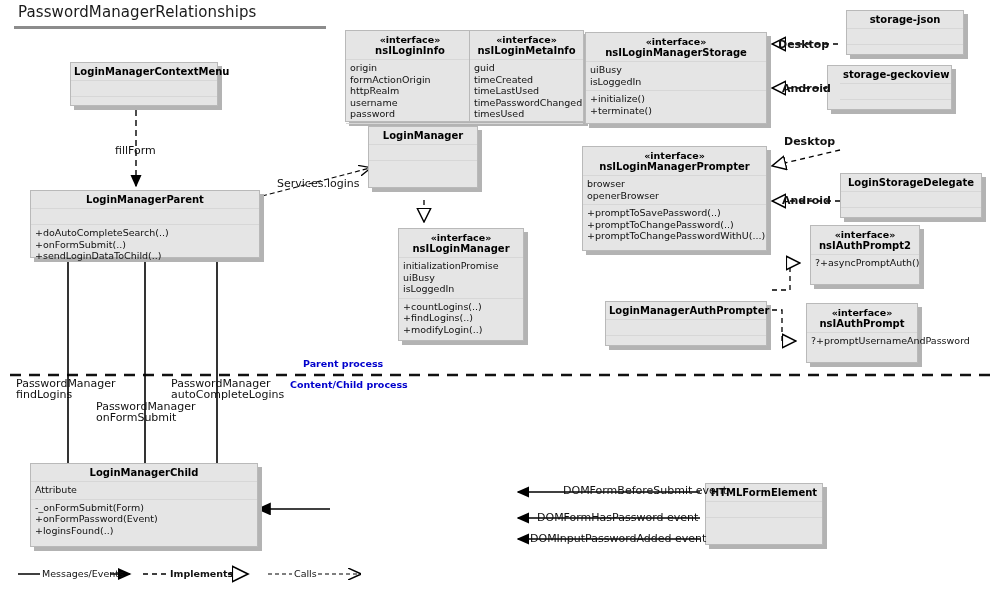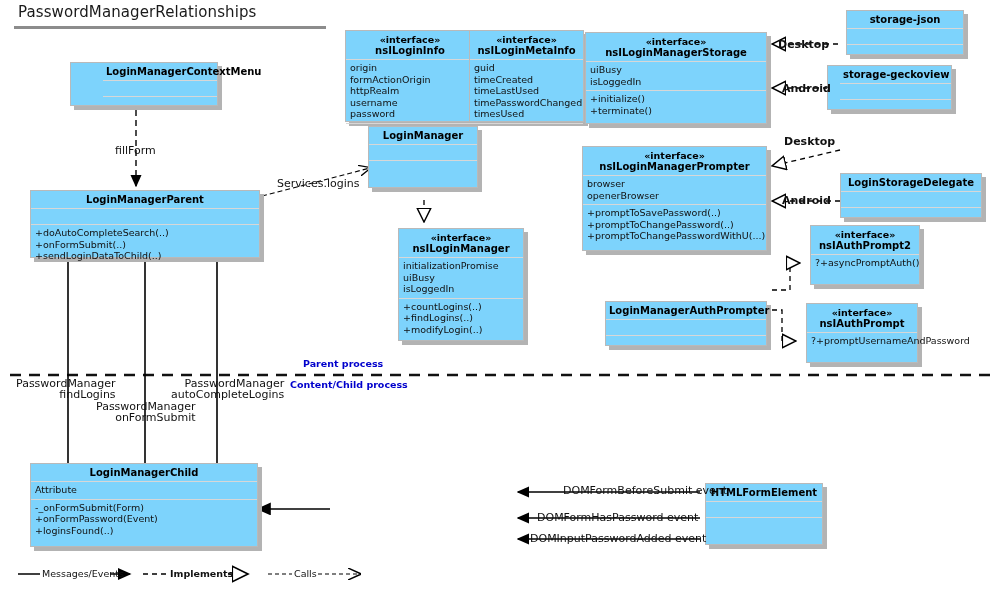--- a/index.html
+++ b/index.html
@@ -28,21 +28,21 @@
     position: absolute;
     left: 14px; top: 26px;
     width: 312px; height: 3px;
     background: #8c8c8c;
   }
 
   
   .uml {
     position: absolute;
     box-sizing: border-box;
-    background: #7dd3fc;
+    background: #e5e5e5;
     border: 1px solid #b9b9b9;
     box-shadow: 4px 4px 0 0 #b3b3b3;
     z-index: 5;
   }
   .uml .hdr {
     text-align: center;
     font-weight: bold;
     font-size: 10px;
     color: #000;
     padding: 3px 3px 3px 3px;
@@ -69,21 +69,21 @@
   
   .elabel {
     position: absolute;
     font-size: 11px;
     color: #111;
     white-space: nowrap;
     z-index: 6;
     line-height: 11px;
   }
   .elabel.bold { font-weight: bold; }
-  .elabel.center { text-align:right; }
+  .elabel.center { text-align:left; }
 
   
   .proc-label {
     position: absolute;
     color: #0000cc;
     font-weight: bold;
     font-size: 9.5px;
     white-space: nowrap;
     z-index: 6;
   }
@@ -153,21 +153,21 @@
     <path d="M700,539 L518,539" stroke="#000" stroke-width="1.4" fill="none" marker-end="url(#solidArrow)"></path>
 
     <path d="M18,574 L40,574" stroke="#000" stroke-width="1.5" fill="none"></path>
     <path d="M110,574 L130,574" stroke="#000" stroke-width="1.5" fill="none" marker-end="url(#solidArrow)"></path>
     <path d="M143,574 L168,574" stroke="#000" stroke-width="1.5" fill="none" stroke-dasharray="5,4"></path>
     <path d="M228,574 L248,574" stroke="#000" stroke-width="1.5" fill="none" stroke-dasharray="5,4" marker-end="url(#hollowTri)"></path>
     <path d="M268,574 L292,574" stroke="#000" stroke-width="1.2" fill="none" stroke-dasharray="4,3"></path>
     <path d="M318,574 L360,574" stroke="#000" stroke-width="1.2" fill="none" stroke-dasharray="4,3" marker-end="url(#openArrow)"></path>
   </svg>
 
-  <div class="uml" style="left:70px; top:62px; width:148px; height:44px;padding-left:32px;">
+  <div class="uml" style="left:70px; top:62px; width:148px; height:44px;">
     <div class="hdr">LoginManagerContextMenu</div>
     <div class="sep"></div>
     <div class="sect empty"></div>
     <div class="sep"></div>
     <div class="sect empty"></div>
   </div>
 
   <div class="uml" style="left:30px; top:190px; width:230px; height:68px;">
     <div class="hdr">LoginManagerParent</div>
     <div class="sep"></div>

